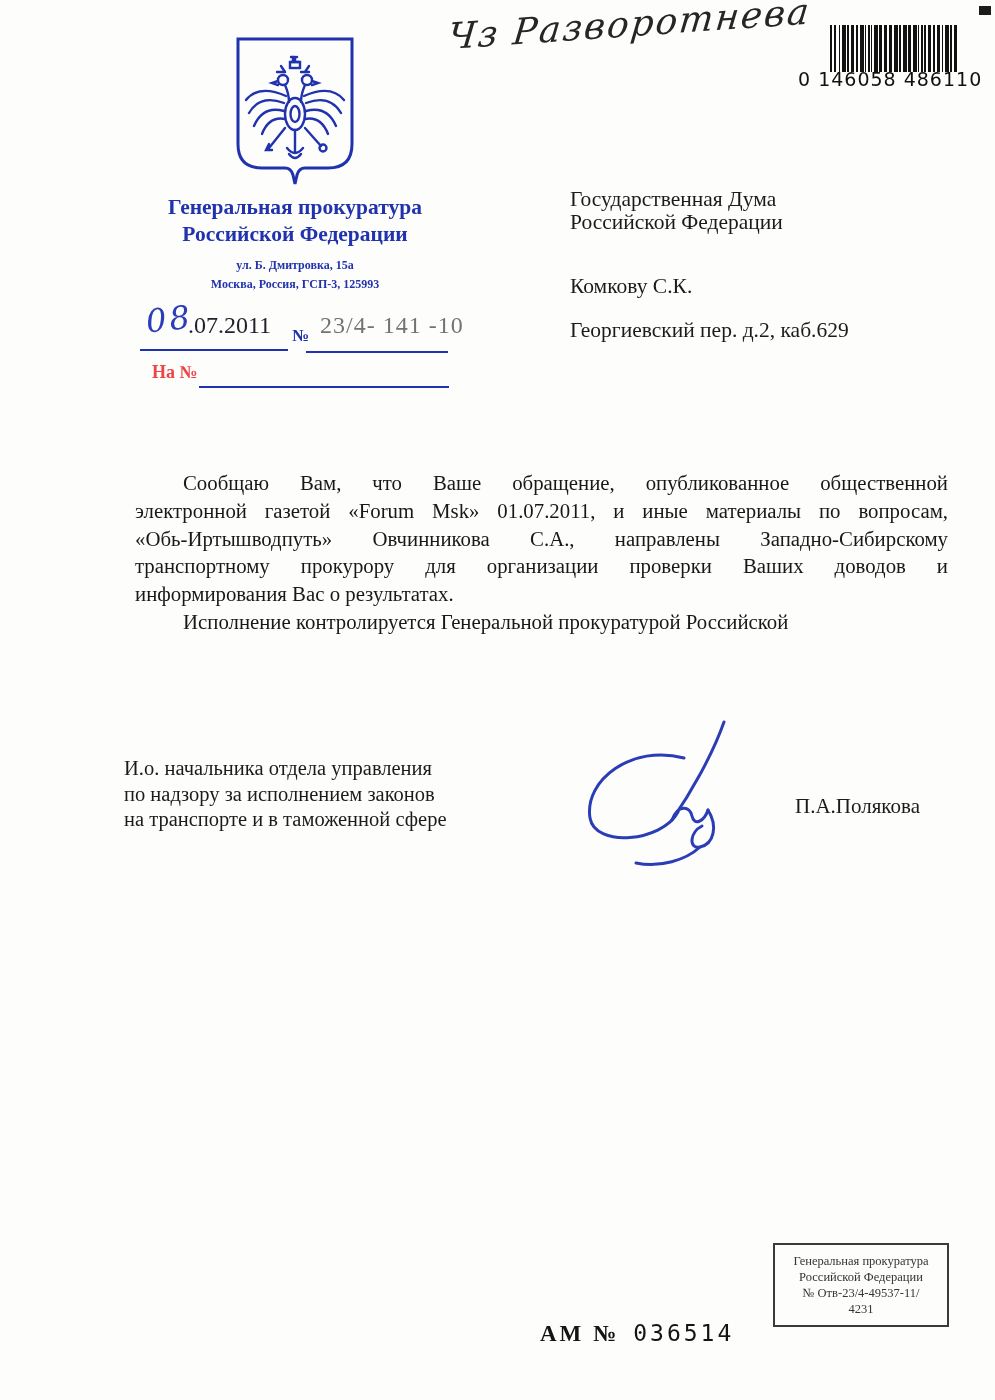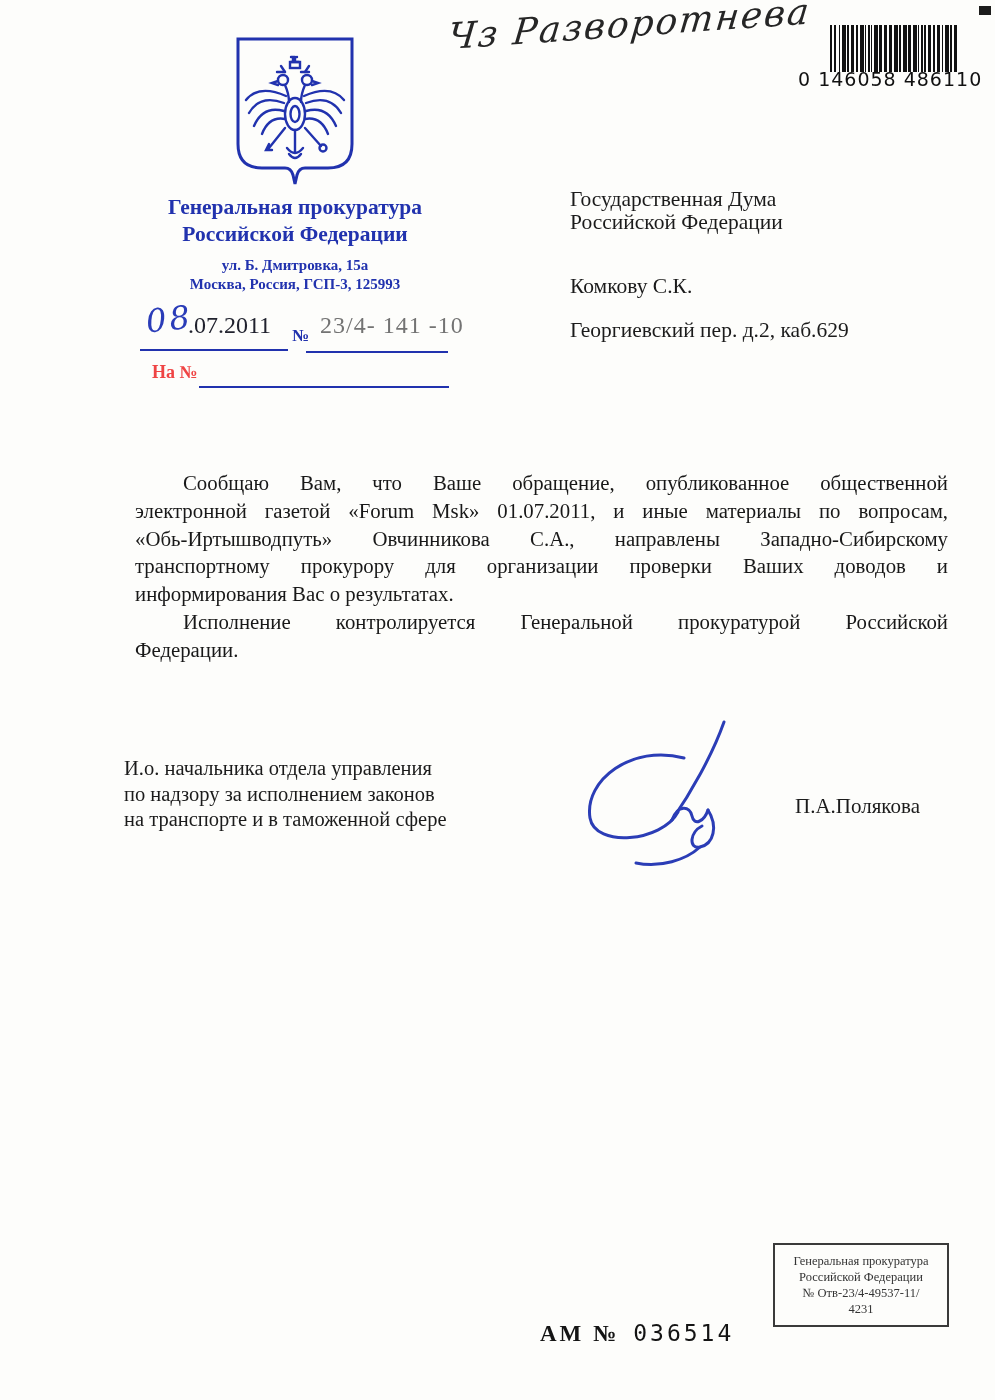--- a/index.html
+++ b/index.html
@@ -29,21 +29,21 @@
   
   .emblem { position:absolute; left:233px; top:36px; width:124px; height:150px; }
   .org-name {
     position:absolute; left:120px; top:194px; width:350px;
     text-align:center; color:#2132ae; font-weight:bold;
     font-size:21.5px; line-height:27px;
   }
   .org-address {
     position:absolute; left:120px; top:256px; width:350px;
     text-align:center; color:#2132ae; font-weight:bold;
-    font-size:15px; line-height:19px;
+    font-size:12px; line-height:19px;
   }
   .date-hand {
     position:absolute; left:146px; top:300px;
     font-family:"DejaVu Serif", serif; font-style:italic;
     font-size:32px; color:#2a3cb8; letter-spacing:3px; transform:rotate(-6deg);
   }
   .date-typed { position:absolute; left:188px; top:312px; font-size:24px; color:#20222e; }
   .underline { position:absolute; height:0; border-bottom:2.5px solid #2132ae; }
   .u1 { left:140px; top:349px; width:148px; }
   .u2 { left:306px; top:351px; width:142px; }
@@ -192,21 +192,20 @@
   <div class="body-block">
     <div class="para">
         <div class="body-line">Сообщаю Вам, что Ваше обращение, опубликованное общественной</div>
         <div class="body-line">электронной газетой «Forum Msk» 01.07.2011, и иные материалы по вопросам,</div>
         <div class="body-line">«Обь-Иртышводпуть» Овчинникова С.А., направлены Западно-Сибирскому</div>
         <div class="body-line">транспортному прокурору для организации проверки Ваших доводов и</div>
         <div class="body-line">информирования Вас о результатах.</div>
       </div>
     <div class="para">
         <div class="body-line">Исполнение контролируется Генеральной прокуратурой Российской</div>
-        <div class="body-line">Федерации.</div>
       </div>
   </div>
 
   <div class="sig-title">
       <div class="sig-title-line">И.о. начальника отдела управления</div>
       <div class="sig-title-line">по надзору за исполнением законов</div>
       <div class="sig-title-line">на транспорте и в таможенной сфере</div>
     </div>
 
   <svg class="signature-svg" viewBox="0 0 205 165">

